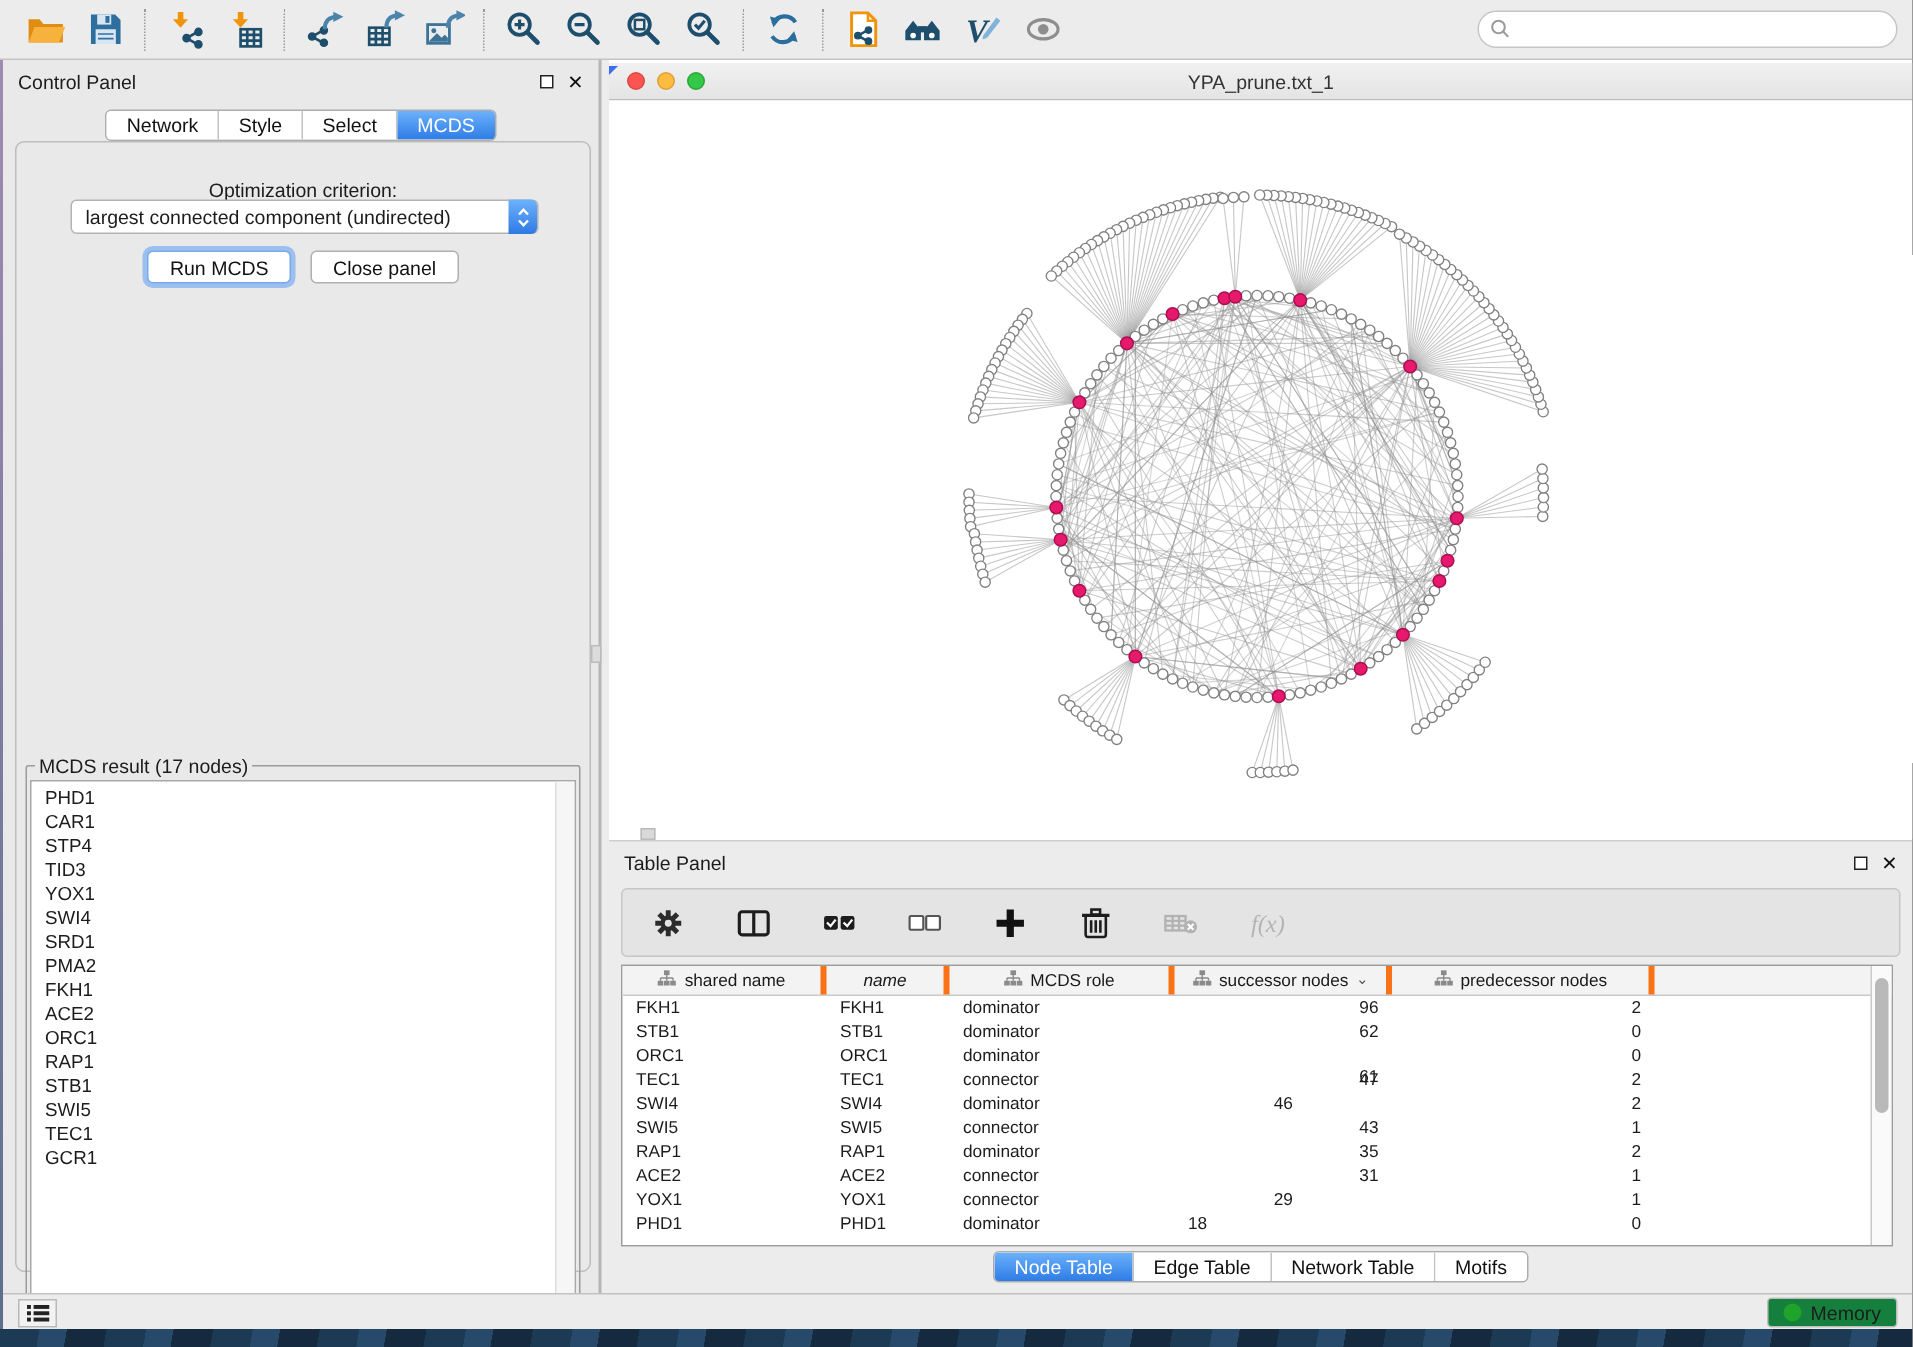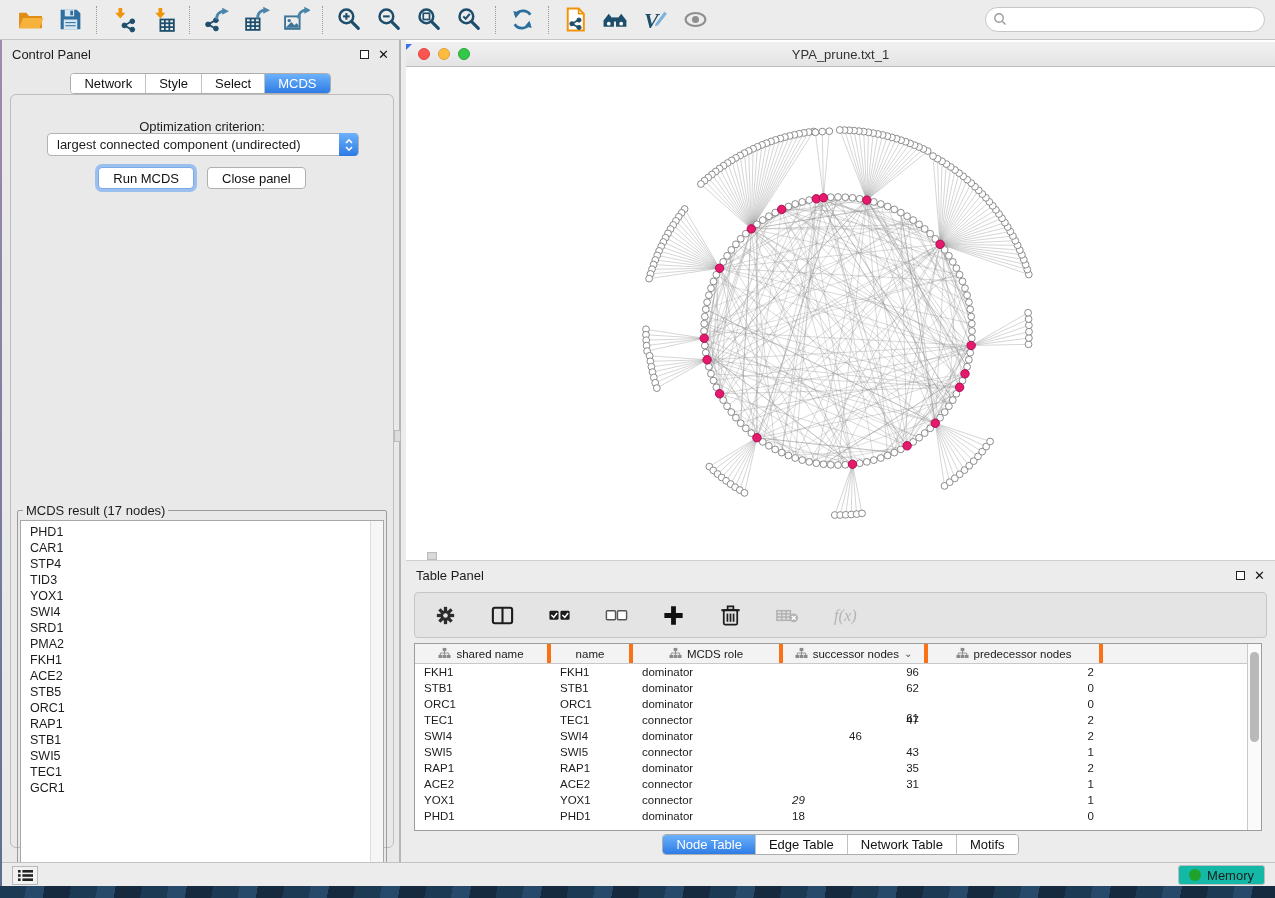--- a/index.html
+++ b/index.html
@@ -71,21 +71,21 @@
   .tbl-hcell{display:flex;align-items:center;justify-content:center;gap:5px;border-right:4px solid #f97316;color:#1a1a1a;}
   .tbl-row{display:flex;height:16px;font-size:11.5px;align-items:center;}
   .tbl-cell{padding:0 9px;white-space:nowrap;overflow:hidden;}
   .tbl-scroll{position:absolute;right:0;top:0;width:14px;height:100%;background:#fafafa;border-left:1px solid #c9c9c9;}
   .tbl-thumb{position:absolute;left:2px;top:8px;width:9px;height:90px;background:#b9b9b9;border-radius:5px;}
   .tp-tabs{position:absolute;left:0;top:273px;width:100%;display:flex;justify-content:center;}
   
   .statusbar{position:absolute;left:0;top:862px;width:1275px;height:24px;background:#ececec;border-top:1px solid #c2c2c2;}
   .list-btn{position:absolute;left:12px;top:3px;width:26px;height:19px;background:#f2f2f2;border:1px solid #b9b9b9;
       display:flex;align-items:center;justify-content:center;}
-  .mem-btn{position:absolute;right:10px;top:2px;height:20px;background:#14b8a6;border:1px solid #bdbdbd;border-radius:3px;
+  .mem-btn{position:absolute;right:10px;top:2px;height:20px;background:#15803d;border:1px solid #bdbdbd;border-radius:3px;
       display:flex;align-items:center;gap:6px;padding:0 10px;font-size:13px;}
   .mem-dot{width:12px;height:12px;border-radius:50%;background:#1fa32b;}
 </style>
 </head>
 <body>
 
 <div class="app">
 
   <div class="toolbar">
     <div id="tb-icons" style="display:flex;align-items:center;">
@@ -300,21 +300,20 @@
         <div>PHD1</div>
             <div>CAR1</div>
             <div>STP4</div>
             <div>TID3</div>
             <div>YOX1</div>
             <div>SWI4</div>
             <div>SRD1</div>
             <div>PMA2</div>
             <div>FKH1</div>
             <div>ACE2</div>
-            <div>STB5</div>
             <div>ORC1</div>
             <div>RAP1</div>
             <div>STB1</div>
             <div>SWI5</div>
             <div>TEC1</div>
             <div>GCR1</div>
           </div>
       </fieldset>
     </div>
   </div>
@@ -1063,21 +1062,21 @@
                   <rect x="0.5" y="8" width="4" height="3.4"></rect>
                   <rect x="5" y="8" width="4" height="3.4"></rect>
                   <rect x="9.5" y="8" width="4" height="3.4"></rect>
                 </g>
                 <g stroke="#8a8a8a" fill="none">
                   <path d="M7 3.9 V6 M2.5 6 H11.5 M2.5 6 V8 M7 6 V8 M11.5 6 V8"></path>
                 </g>
               </svg></span>
             <span>shared name</span>
           </div>
-          <div class="tbl-hcell" style="width: 82px;">
+          <div class="tbl-hcell" style="width: 82px; font-style: italic;">
             <span>name</span>
           </div>
           <div class="tbl-hcell" style="width: 150px;">
             <span><svg width="13" height="12" viewBox="0 0 14 12">
                 <g fill="#8a8a8a">
                   <rect x="5" y="0.5" width="4" height="3.4"></rect>
                   <rect x="0.5" y="8" width="4" height="3.4"></rect>
                   <rect x="5" y="8" width="4" height="3.4"></rect>
                   <rect x="9.5" y="8" width="4" height="3.4"></rect>
                 </g>
@@ -1171,21 +1170,21 @@
             <div class="tbl-cell" style="width: 136px; text-align: left;">ACE2</div>
             <div class="tbl-cell" style="width: 82px; text-align: left;">ACE2</div>
             <div class="tbl-cell" style="width: 150px; text-align: left;">connector</div>
             <div class="tbl-cell" style="width: 145px; text-align: right;">31</div>
             <div class="tbl-cell" style="width: 175px; text-align: right;">1</div>
           </div>
           <div class="tbl-row">
             <div class="tbl-cell" style="width: 136px; text-align: left;">YOX1</div>
             <div class="tbl-cell" style="width: 82px; text-align: left;">YOX1</div>
             <div class="tbl-cell" style="width: 150px; text-align: left;">connector</div>
-            <div class="tbl-cell" style="width: 145px; text-align: left; font-style: italic;">29</div>
+            <div class="tbl-cell" style="width: 145px; text-align: center;">29</div>
             <div class="tbl-cell" style="width: 175px; text-align: right;">1</div>
           </div>
           <div class="tbl-row">
             <div class="tbl-cell" style="width: 136px; text-align: left;">PHD1</div>
             <div class="tbl-cell" style="width: 82px; text-align: left;">PHD1</div>
             <div class="tbl-cell" style="width: 150px; text-align: left;">dominator</div>
             <div class="tbl-cell" style="width: 145px; text-align: left;">18</div>
             <div class="tbl-cell" style="width: 175px; text-align: right;">0</div>
           </div>
         </div>

